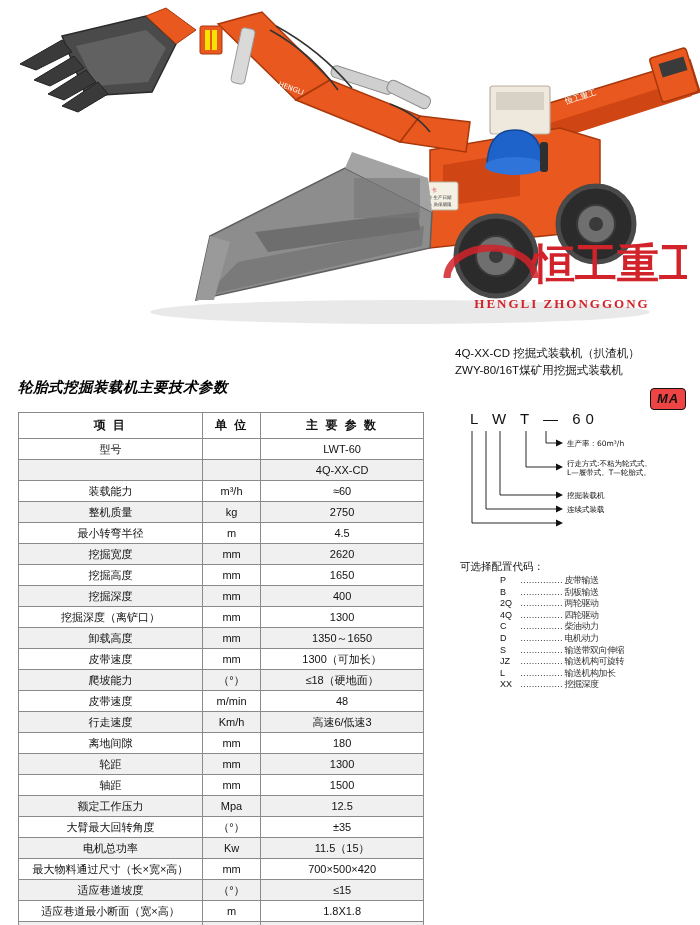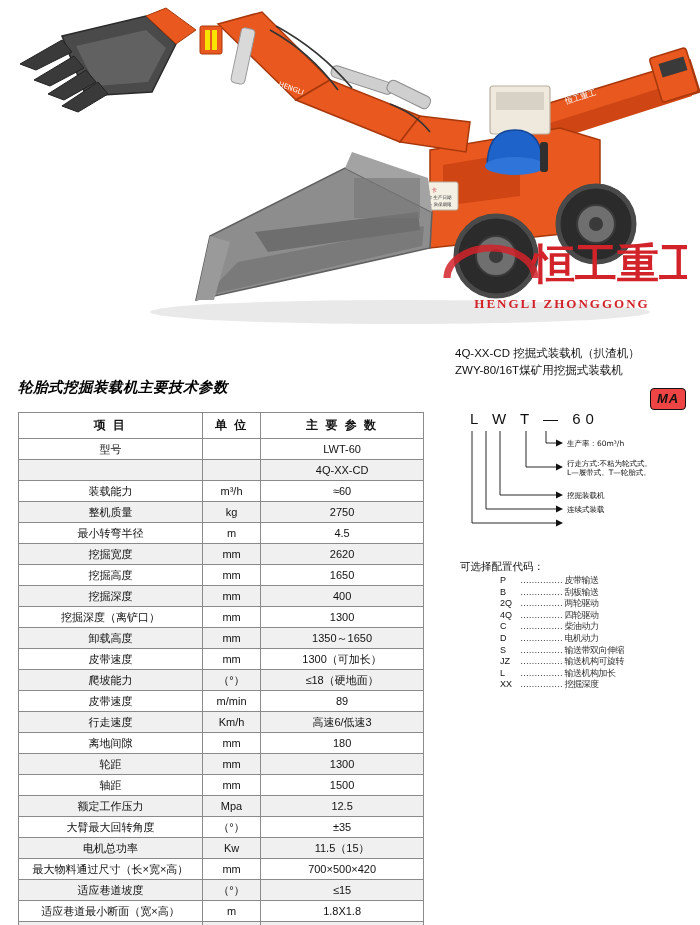--- a/index.html
+++ b/index.html
@@ -262,21 +262,21 @@
             <td class="c3">1300（可加长）</td>
           </tr>
           <tr class="alt">
             <td class="c1">爬坡能力</td>
             <td class="c2">（°）</td>
             <td class="c3">≤18（硬地面）</td>
           </tr>
           <tr>
             <td class="c1">皮带速度</td>
             <td class="c2">m/min</td>
-            <td class="c3">89</td>
+            <td class="c3">48</td>
           </tr>
           <tr class="alt">
             <td class="c1">行走速度</td>
             <td class="c2">Km/h</td>
             <td class="c3">高速6/低速3</td>
           </tr>
           <tr>
             <td class="c1">离地间隙</td>
             <td class="c2">mm</td>
             <td class="c3">180</td>

